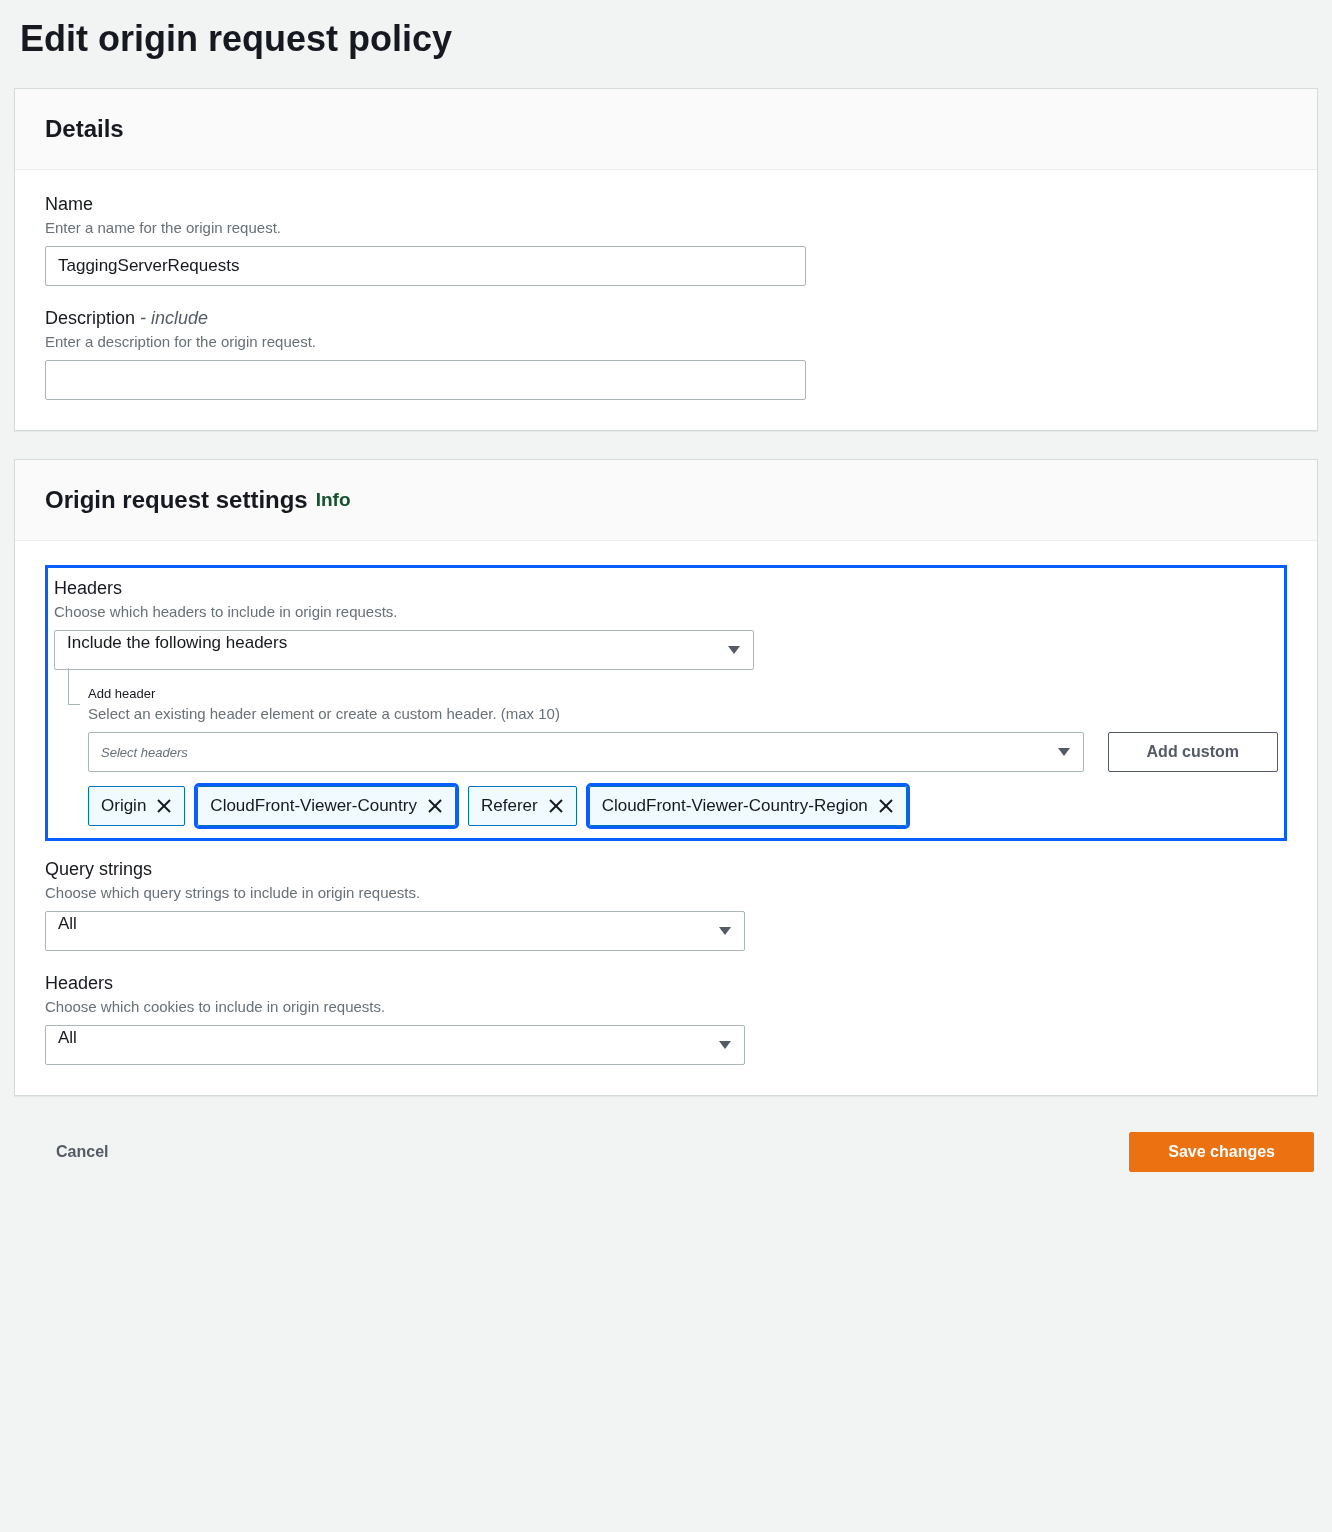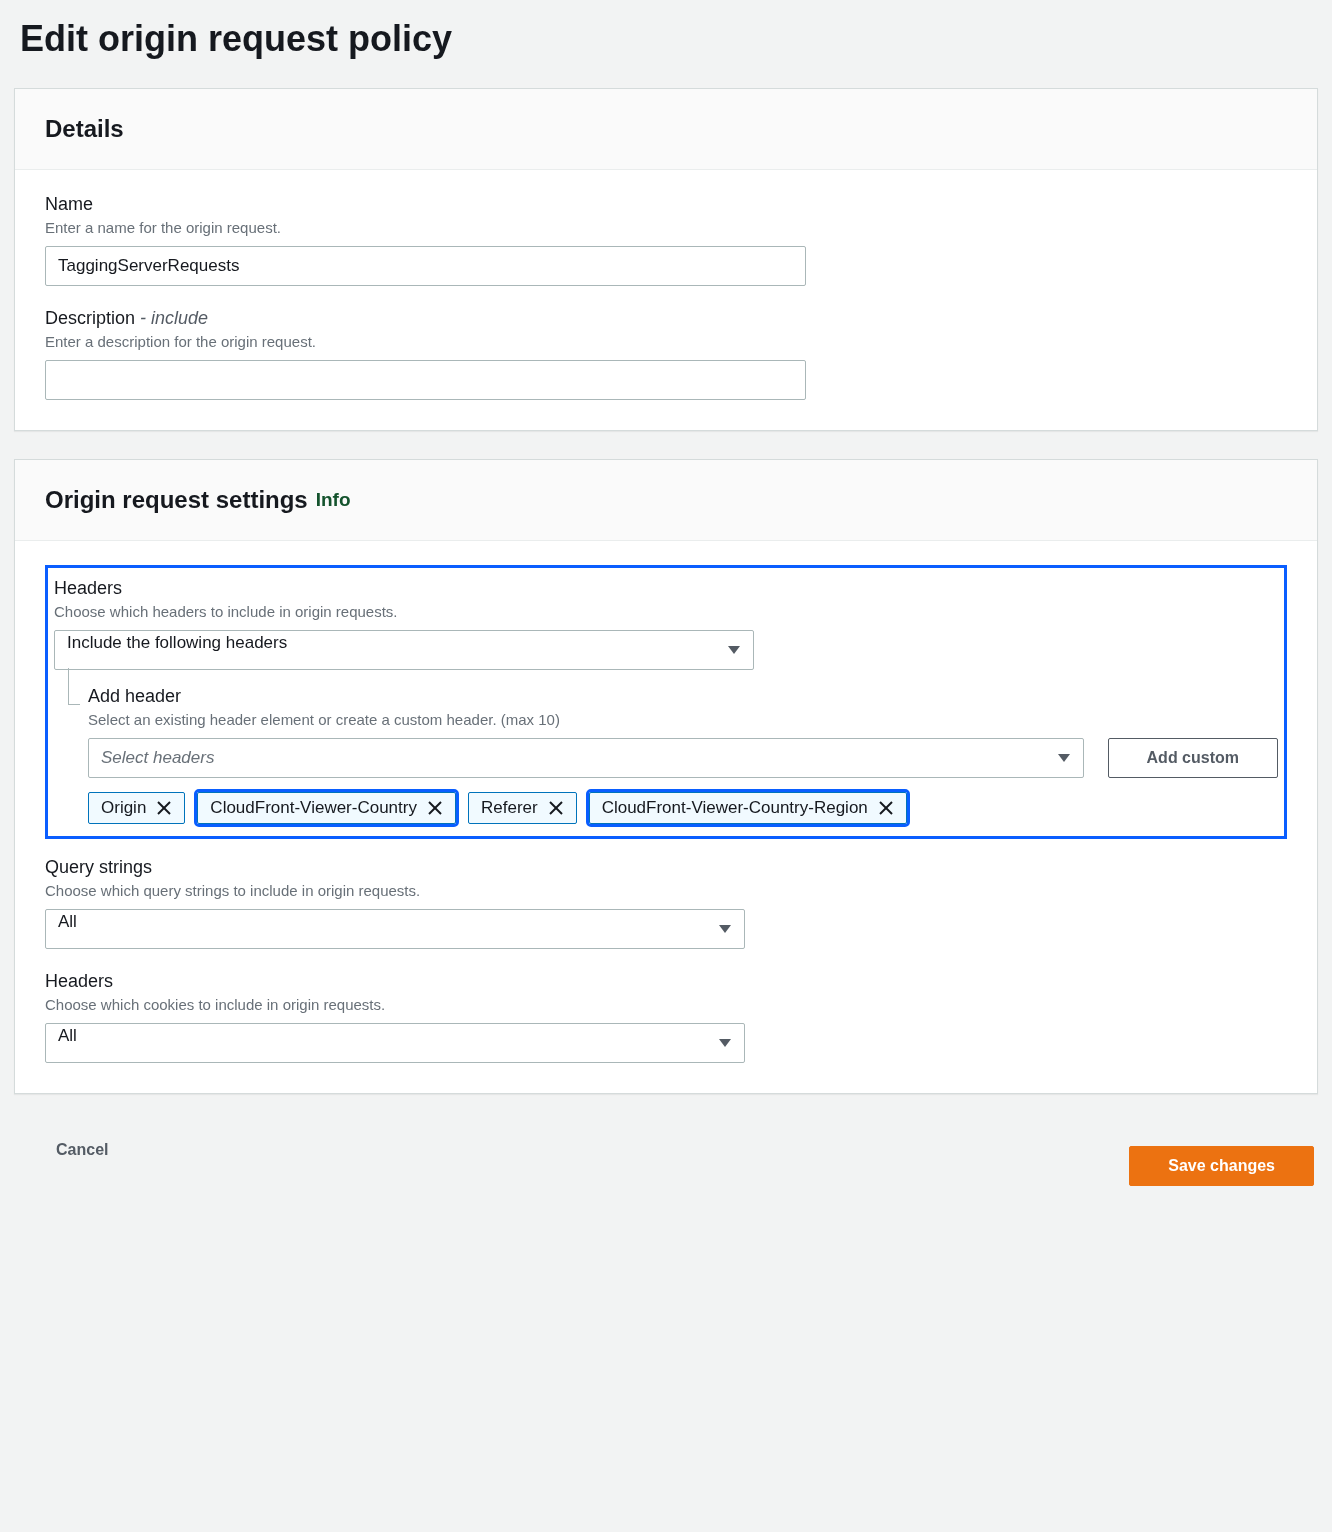--- a/index.html
+++ b/index.html
@@ -119,36 +119,36 @@
   .subsection::after {
     content: "";
     position: absolute;
     left: 0;
     top: 18px;
     width: 12px;
     height: 1px;
     background: #aab7b8;
   }
   .sub-label {
-    font-size: 18px;
+    font-size: 13px;
     color: #16191f;
     margin-bottom: 4px;
   }
   .header-row {
     display: flex;
     gap: 24px;
     align-items: center;
   }
   .header-select {
     flex: 1;
     height: 40px;
     border: 1px solid #aab7b8;
     border-radius: 2px;
     padding: 0 12px;
-    font-size: 17px;
+    font-size: 13px;
     background: #fff;
     display: flex;
     align-items: center;
     justify-content: space-between;
     cursor: pointer;
     color: #687078;
     font-style: italic;
     position: relative;
   }
   .btn {
@@ -162,33 +162,32 @@
     color: #545b64;
     cursor: pointer;
     display: inline-flex;
     align-items: center;
     justify-content: center;
   }
   .btn-primary {
     background: #ec7211;
     border-color: #ec7211;
     color: #fff;
-    margin-top: 16px;
   }
   .chips {
     display: flex;
     flex-wrap: wrap;
     gap: 12px;
     margin-top: 14px;
   }
   .chip {
     display: inline-flex;
     align-items: center;
     gap: 10px;
-    height: 32px;
+    height: 40px;
     padding: 0 12px;
     border: 1px solid #0073bb;
     background: #f1faff;
     border-radius: 2px;
     font-size: 17px;
     color: #16191f;
   }
   .chip.highlighted {
     outline: 3px solid #0a5eff;
     outline-offset: 0;

